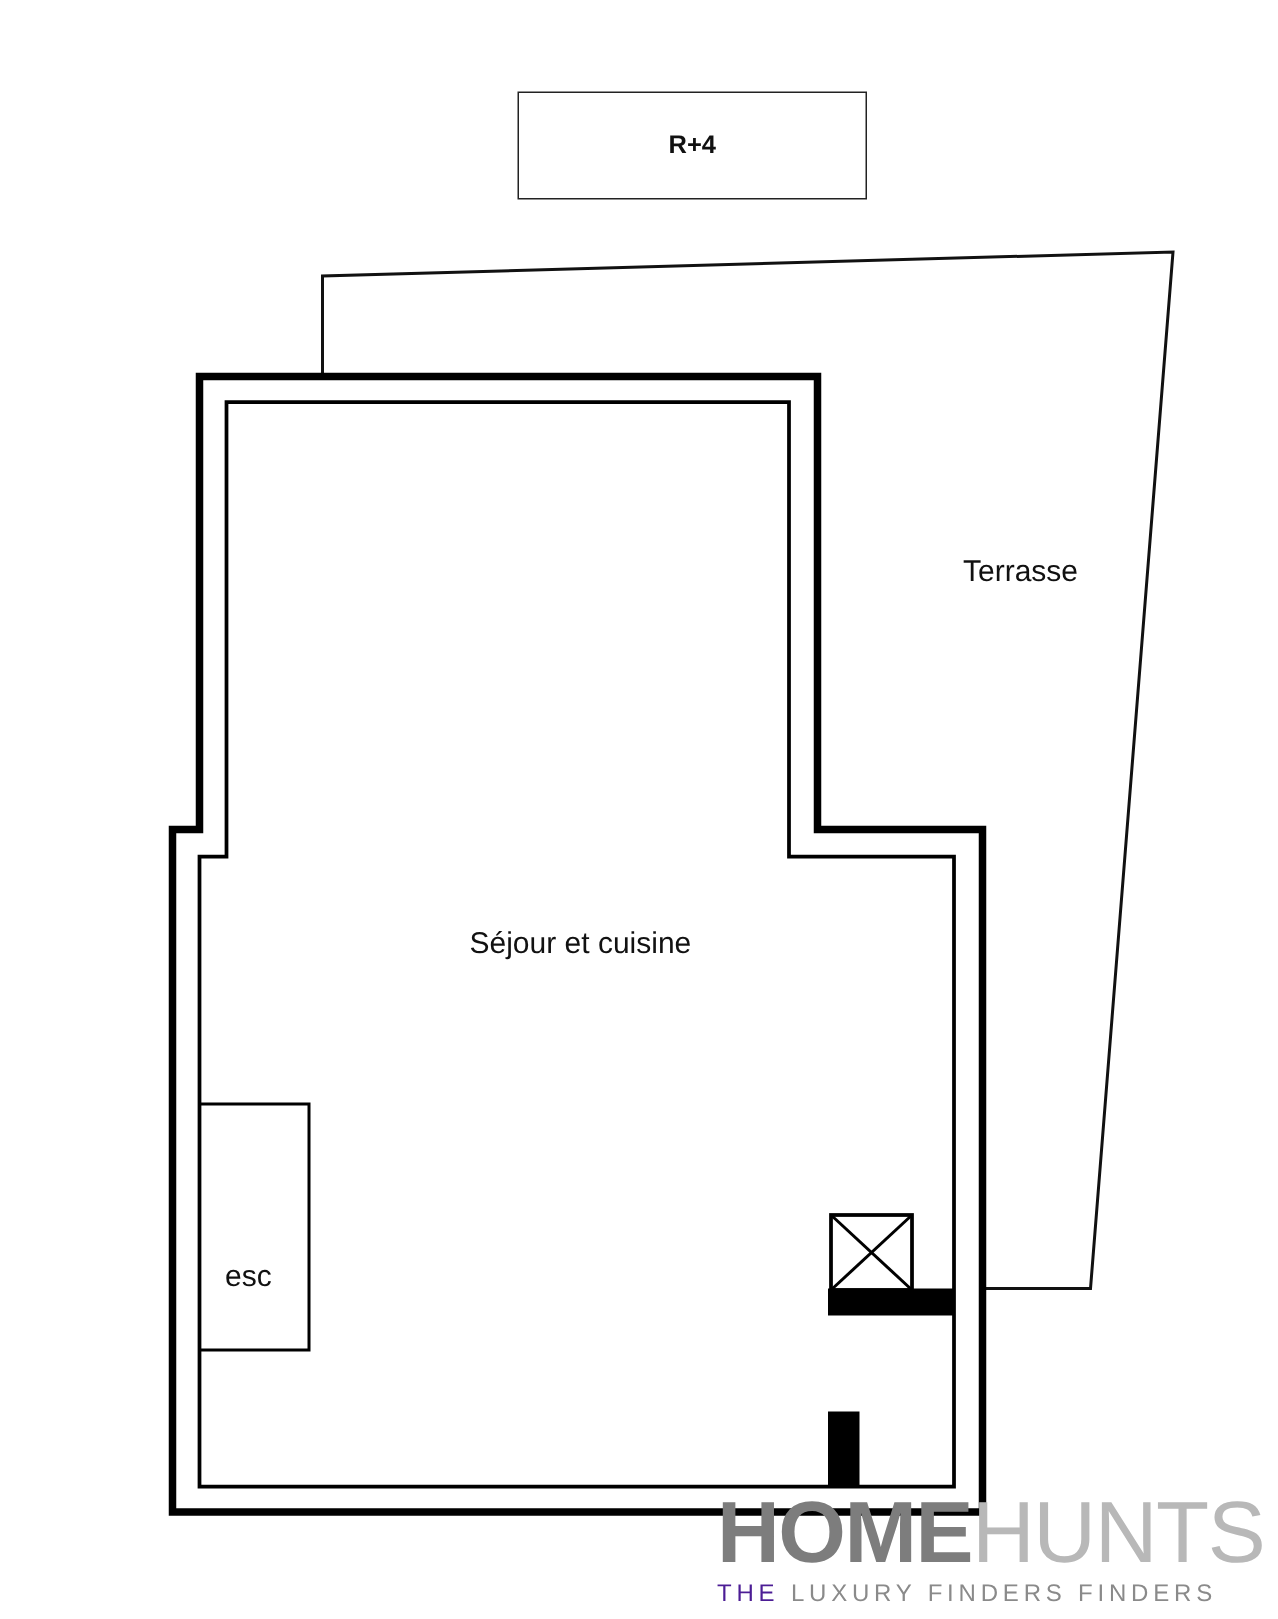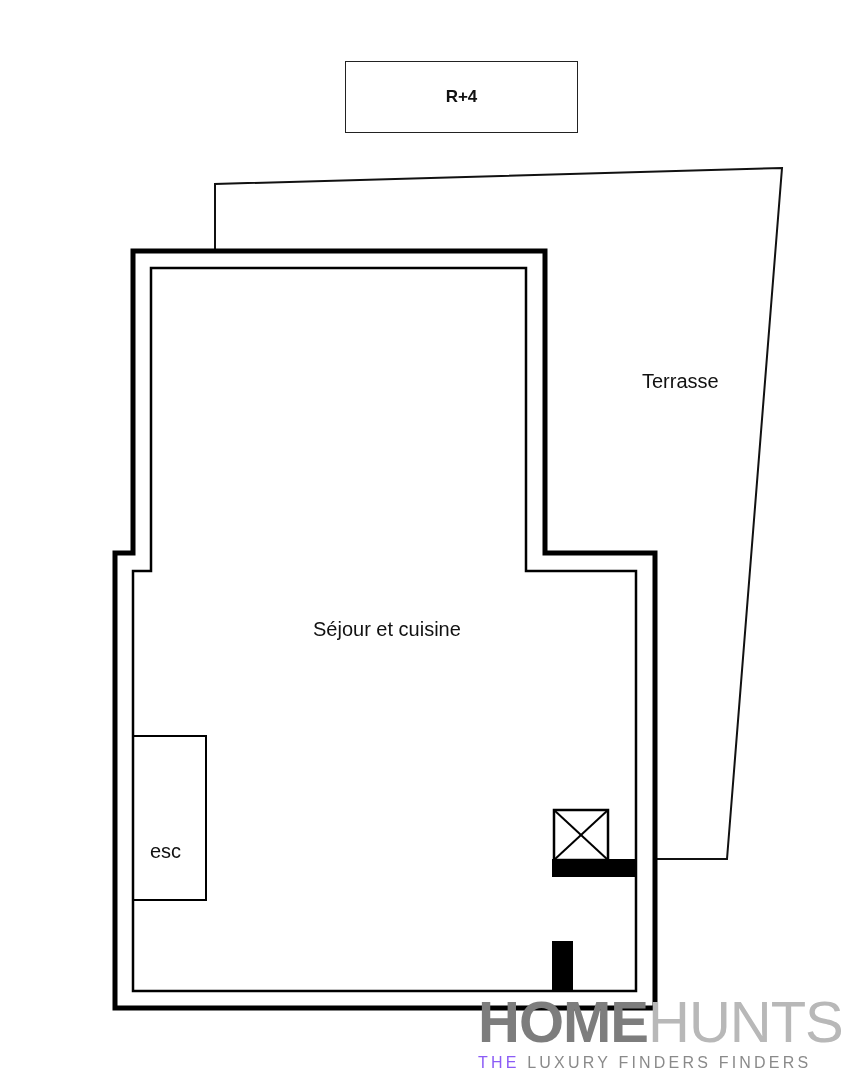--- a/index.html
+++ b/index.html
@@ -5,21 +5,21 @@
   html, body { margin:0; padding:0; background:#ffffff; }
   body { width:852px; height:1079px; position:relative; overflow:hidden; font-family:"Liberation Sans", sans-serif; }
   .level-box { position:absolute; left:345px; top:29px; width:233px; height:72px; border:1.5px solid #222; box-sizing:border-box; display:flex; align-items:center; justify-content:center; font-weight:bold; font-size:17px; color:#111;margin-top:32px; }
   svg.plan { position:absolute; left:0; top:0; }
   .label { position:absolute; color:#111; font-size:20px; white-space:nowrap; }
   .logo { position:absolute; left:478px; top:982px; width:372px;margin-top:10px; }
   .logo-main { font-size:58px; letter-spacing:-1px; line-height:60px; white-space:nowrap; }
   .logo-home { color:#7d7d7d; font-weight:bold; }
   .logo-hunts { color:#b8b8b8; font-weight:normal; }
   .logo-tag { font-size:16px; letter-spacing:3.2px; color:#8a8a8a; white-space:nowrap; margin-top:2px; }
-  .logo-tag .the { color:#8b5cf6; }
+  .logo-tag .the { color:#4c1d95; }
 </style>
 </head>
 <body>
 
 <div class="level-box">
   <span>R+4</span>
 </div>
 
 <svg class="plan" width="852" height="1079" viewBox="0 0 852 1079">
 

